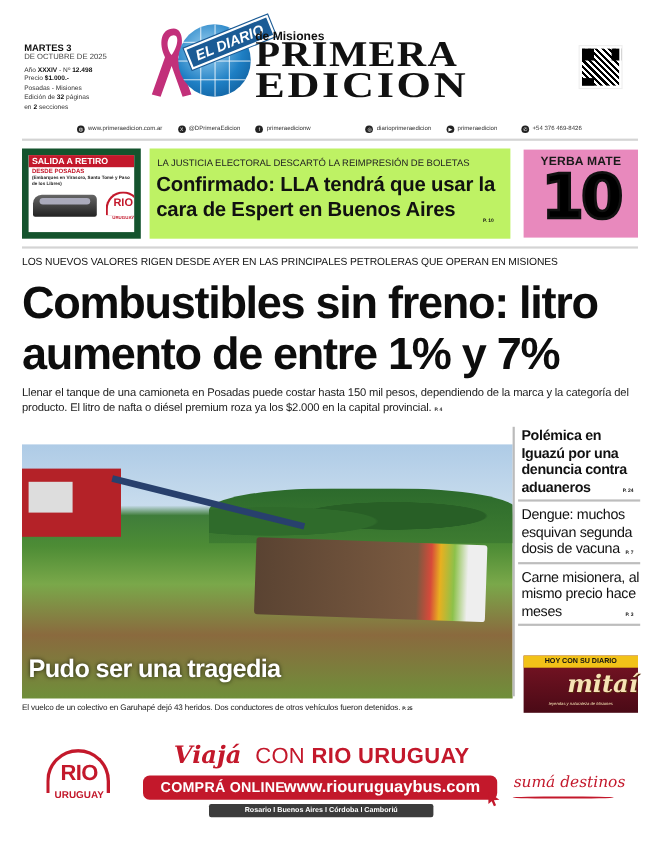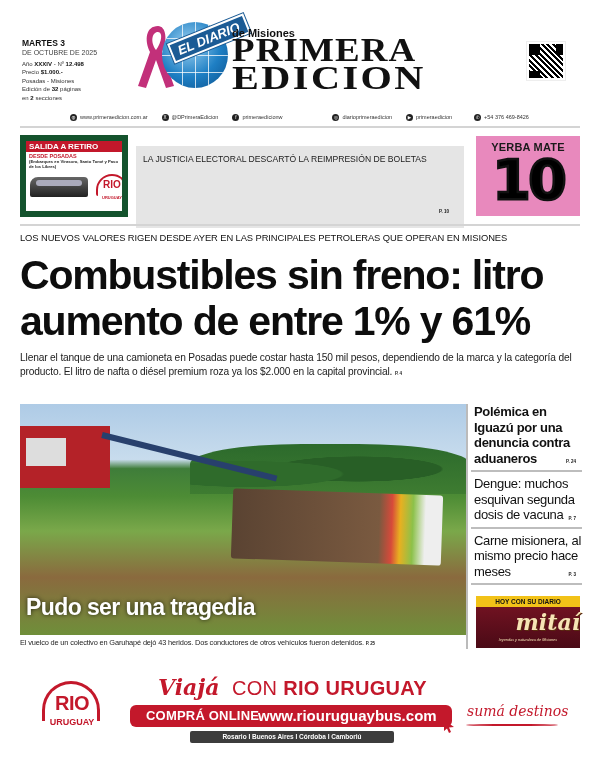--- a/index.html
+++ b/index.html
@@ -34,21 +34,21 @@
 .adtl .dp{color:#c3182b;font-size:5.5px;font-weight:bold;padding:1px 3px 0}
 .adtl .emb{color:#222;font-size:4.2px;font-weight:bold;padding:0 3px;line-height:5px}
 .adtl .bus{position:absolute;left:4px;top:36px;width:58px;height:20px;background:linear-gradient(#666,#222);border-radius:8px 4px 2px 2px}
 .adtl .bus:before{content:"";position:absolute;left:6px;top:3px;width:46px;height:6px;background:#aab;border-radius:3px}
 .adtl .rio{position:absolute;left:70px;top:33px;width:32px;height:22px;border:2px solid #c3182b;border-radius:16px 16px 2px 2px;border-bottom:none;color:#c3182b;font-weight:bold;font-size:10px;text-align:center;line-height:18px}
 .adtl .rioU{position:absolute;left:68px;top:54px;width:36px;text-align:center;font-size:4px;color:#c3182b;font-weight:bold}
 .adtl .tel{position:absolute;left:0;top:58px;width:100%;height:23px;background:#111;color:#fff;text-align:center}
 .adtl .tel .n{font-size:10.5px;font-weight:bold;line-height:12px}
 .adtl .tel .w{font-size:6.5px;font-weight:bold;line-height:8px}
 
-.sec{left:136px;top:146px;width:328px;height:82px;background:#e5e5e5}
+.sec{left:136px;top:135px;width:328px;height:82px;background:#bef264}
 .sec .kick{position:absolute;left:7px;top:8px;font-size:8.6px;color:#222}
 .sec .hd{position:absolute;left:6px;top:22px;font-size:18.5px;font-weight:bold;line-height:22px;color:#111;letter-spacing:-.2px}
 .sec .pg{position:absolute;left:303px;top:63px;font-size:4.5px;font-weight:bold}
 
 .yerba{left:476px;top:136px;width:104px;height:80px;background:#e889bd}
 .yerba .t{position:absolute;left:0;right:0;top:5px;text-align:center;font-weight:bold;font-size:11px;color:#1a1a1a;letter-spacing:.2px}
 .yerba .n{position:absolute;left:0;right:0;top:14px;text-align:center;font-family:"DejaVu Sans",sans-serif;font-size:56px;line-height:60px;color:#000000;-webkit-text-stroke:2.5px #111;font-weight:bold;letter-spacing:-3px}
 
 .kicker{left:20px;top:232px;font-size:9.4px;color:#111;letter-spacing:-.1px}
 .hl{left:20px;top:252px;font-size:41px;line-height:46px;font-weight:bold;letter-spacing:-1.2px;color:#0d0d0d}
@@ -57,21 +57,21 @@
 
 .photo{left:20px;top:404px;width:446px;height:231px;overflow:hidden;background:linear-gradient(#aecbe6 0%,#c8dced 24%,#3f7d3a 28%,#4d8c35 40%,#7aa84a 55%,#8a6a3e 75%,#6f8f3a 100%)}
 .photo .trees{position:absolute;left:170px;top:40px;width:280px;height:50px;background:radial-gradient(ellipse at 20% 60%,#2f6b2b 30%,transparent 31%),radial-gradient(ellipse at 60% 50%,#285f26 35%,transparent 36%),linear-gradient(#2c6a2c,#3e7c31);border-radius:40% 40% 0 0}
 .photo .truck{position:absolute;left:0;top:22px;width:90px;height:62px;background:#b42228}
 .photo .truck:before{content:"";position:absolute;left:6px;top:12px;width:40px;height:28px;background:#ddd}
 .photo .crane{position:absolute;left:82px;top:28px;width:180px;height:6px;background:#28406d;transform:rotate(14deg);transform-origin:left center}
 .photo .bus{position:absolute;left:212px;top:88px;width:210px;height:70px;background:linear-gradient(90deg,#5a4332,#7a5a40 70%,#d74a3a 76%,#e8b020 80%,#8cc14a 86%,#eee 92%);border-radius:3px;transform:rotate(2deg)}
 .photo .caption{position:absolute;left:6px;top:190px;font-size:23px;font-weight:bold;color:#fff;text-shadow:0 0 4px rgba(0,0,0,.7);letter-spacing:-.6px}
 .photoCap{left:20px;top:638px;font-size:7.4px;color:#222;letter-spacing:-.15px}
 
-.side{left:471px;top:404px;width:111px}
+.side{left:471px;top:388px;width:111px}
 .side .vline{position:absolute;left:-5px;top:0;width:2px;height:245px;background:#bbb}
 .si{position:relative;padding:0 0 4px 3px;border-bottom:2px solid #bdbdbd;margin-bottom:4px}
 .si .t{font-size:13px;line-height:15.5px;color:#111;letter-spacing:-.3px}
 .si .t.b{font-weight:bold}
 .si .p{position:absolute;right:6px;bottom:6px;font-size:4.5px;font-weight:bold}
 .mitai{left:476px;top:596px;width:104px;height:52px;background:linear-gradient(#7a1424,#4a0a16)}
 .mitai .y{background:#f2c218;color:#111;font-weight:bold;font-size:6.5px;text-align:center;height:11px;line-height:11px}
 .mitai .m{position:absolute;left:0;right:0;top:13px;text-align:right;font-family:"DejaVu Serif",serif;font-style:italic;font-weight:bold;font-size:22px;color:#f6e4b5;text-shadow:1px 1px 0 #5a2b10}
 .mitai .s{position:absolute;left:0;right:0;top:42px;text-align:center;font-size:3.8px;color:#f6e4b5;font-style:italic}
 
@@ -151,34 +151,35 @@
   <div class="bar">SALIDA A RETIRO 17HS.</div>
   <div class="dp">DESDE POSADAS</div>
   <div class="emb">(Embarques en Virasoro, Santo Tomé y Paso de los Libres)</div>
   <div class="bus"></div>
   <div class="rio">RIO</div>
   <div class="rioU">URUGUAY</div>
 </div>
 
 <div class="abs sec">
   <div class="kick">LA JUSTICIA ELECTORAL DESCARTÓ LA REIMPRESIÓN DE BOLETAS</div>
+  <div class="hd">Confirmado: LLA tendrá que usar la cara de Espert en Buenos Aires</div>
   <div class="pg">P. 10</div>
 </div>
 
 <div class="abs yerba">
   <div class="t">YERBA MATE</div>
   <div class="n">10</div>
 </div>
 
 <div class="abs rule" style="top:224px"></div>
 
 <div class="abs kicker">LOS NUEVOS VALORES RIGEN DESDE AYER EN LAS PRINCIPALES PETROLERAS QUE OPERAN EN MISIONES</div>
 <div class="abs hl">
   <div>Combustibles sin freno: litro</div>
-  <div>aumento de entre 1% y 61%</div>
+  <div>aumento de entre 1% y 7%</div>
 </div>
 <div class="abs lead"><span>Llenar el tanque de una camioneta en Posadas puede costar hasta 150 mil pesos, dependiendo de la marca y la categoría del producto. El litro de nafta o diésel premium roza ya los $2.000 en la capital provincial.</span> <span class="pmark">P. 4</span></div>
 
 <div class="abs photo">
   <div class="trees"></div>
   <div class="truck"></div>
   <div class="crane"></div>
   <div class="bus"></div>
   <div class="caption">Pudo ser una tragedia</div>
 </div>

